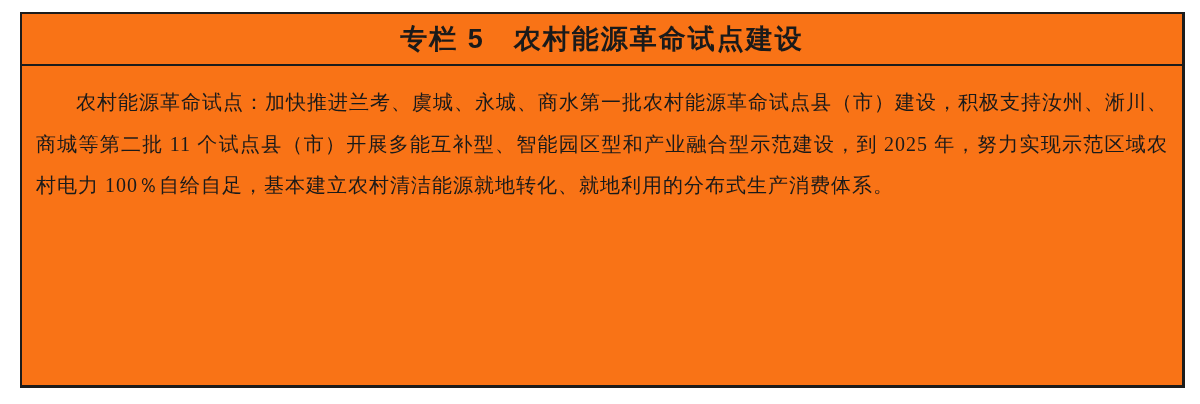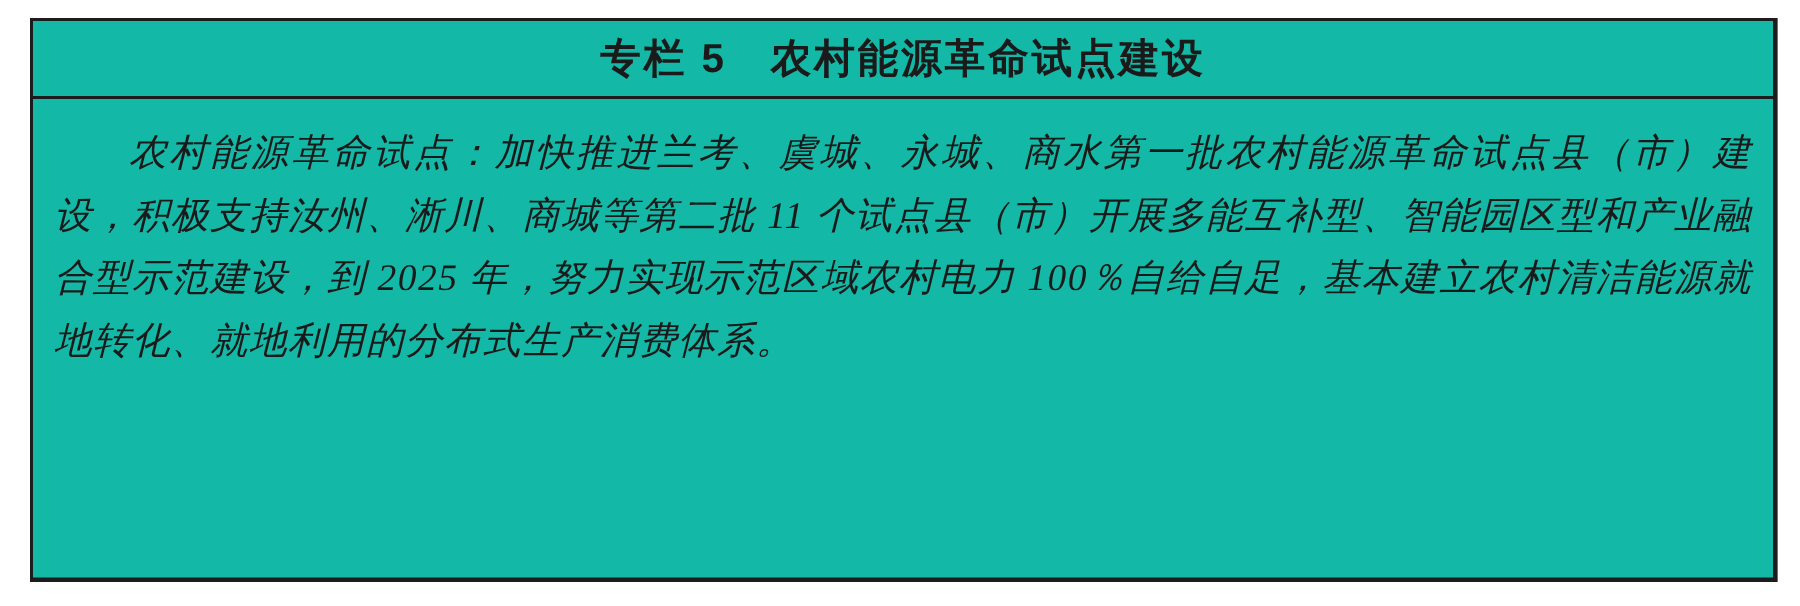--- a/index.html
+++ b/index.html
@@ -14,21 +14,21 @@
     overflow: hidden;
     font-family: "Liberation Serif", "DejaVu Serif", serif;
     color: #1a1a1a;
   }
   .panel {
     position: absolute;
     left: 20px;
     top: 12px;
     width: 1165px;
     height: 376px;
-    background: #14b8a6;
+    background: #f97316;
     border: 2px solid #1c1c1c;
     border-right-width: 3px;
     border-bottom-width: 3px;
     box-sizing: border-box;
   }
   .panel-header {
     height: 52px;
     border-bottom: 2px solid #1c1c1c;
     display: flex;
     align-items: center;
@@ -37,26 +37,25 @@
   }
   .panel-title {
     font-family: "Liberation Sans", "DejaVu Sans", sans-serif;
     font-weight: bold;
     font-size: 27px;
     letter-spacing: 2px;
     white-space: pre;
   }
   .panel-body {
     padding: 16px 14px 0 14px;
-    font-size: 25px;
+    font-size: 20px;
     line-height: 41.7px;
     letter-spacing: 1px;
     text-align: justify;
     text-justify: inter-character;
-    font-style: italic;
   }
   .panel-body p {
     margin: 0;
     text-indent: 2em;
   }
 </style>
 </head>
 <body>
 
 <div class="panel">

